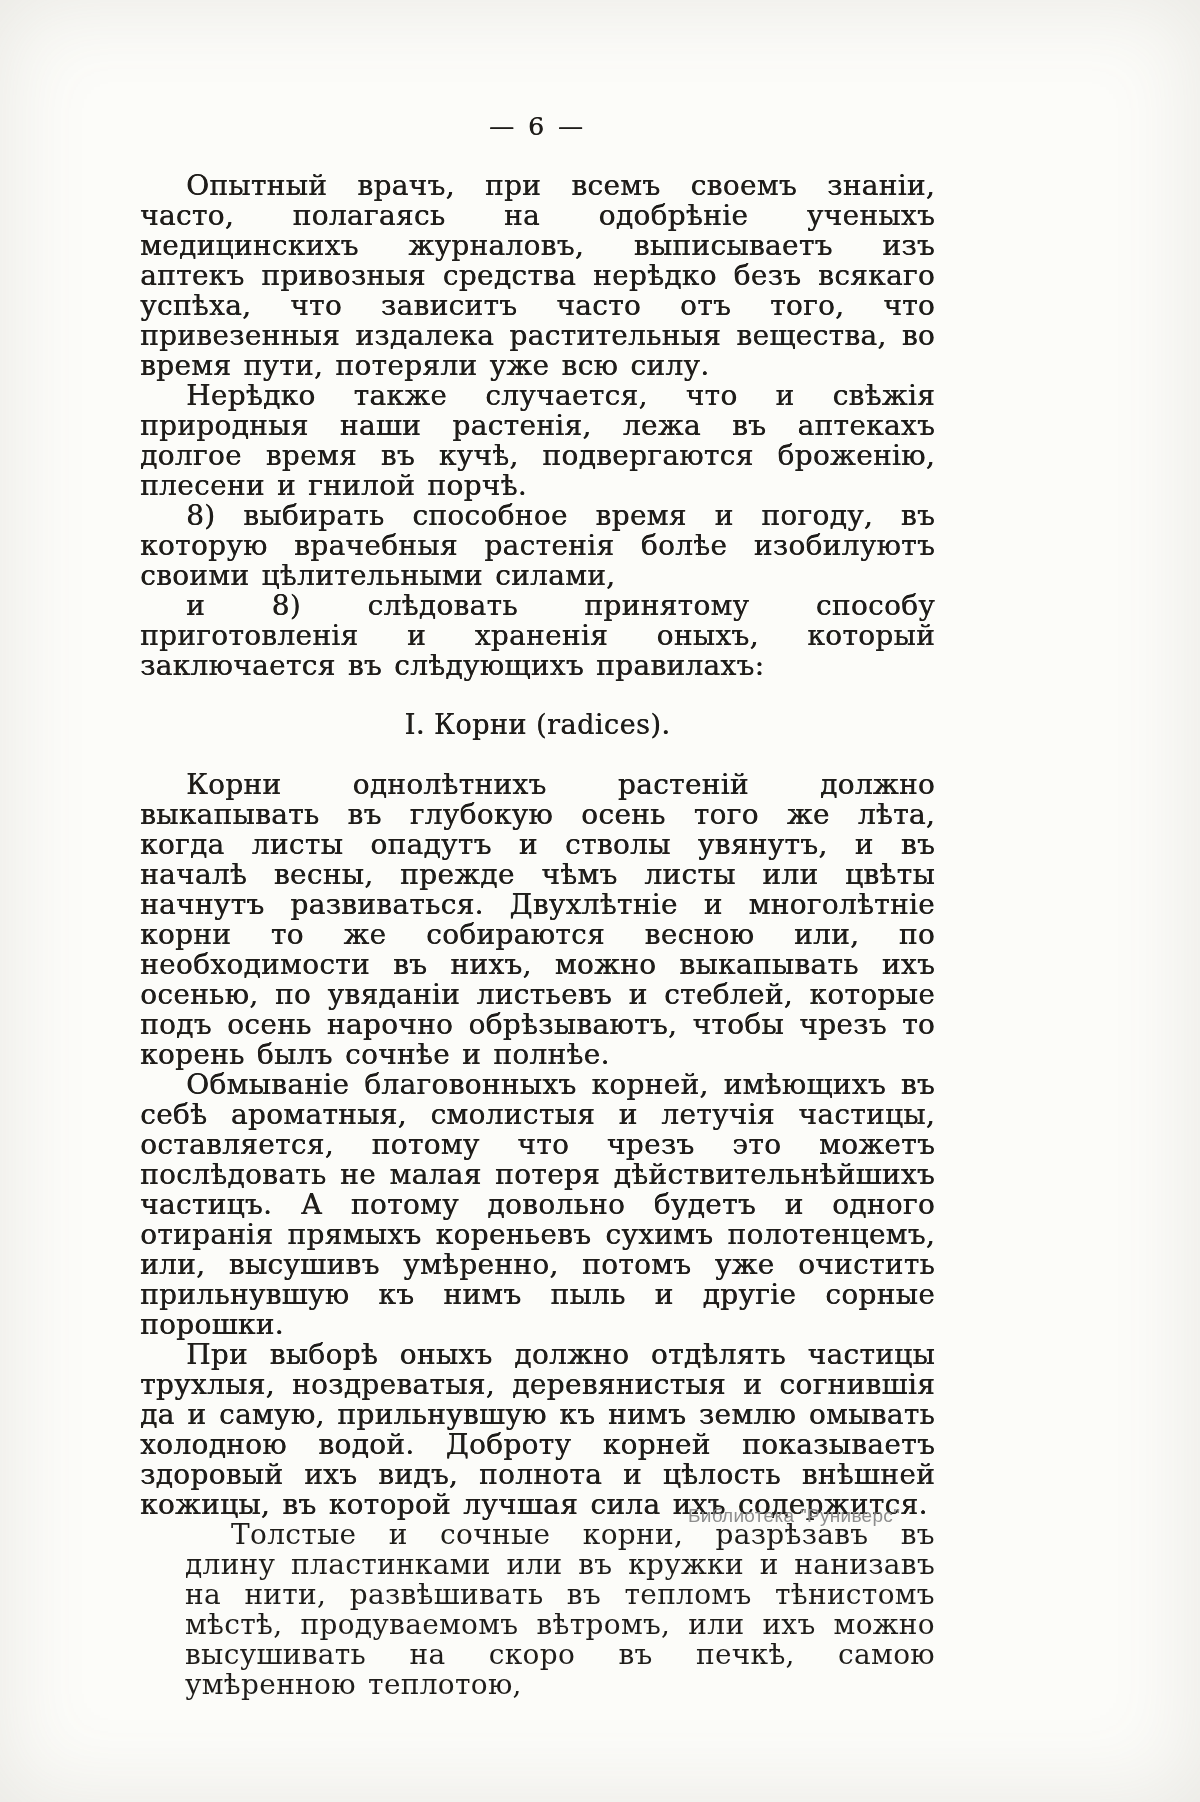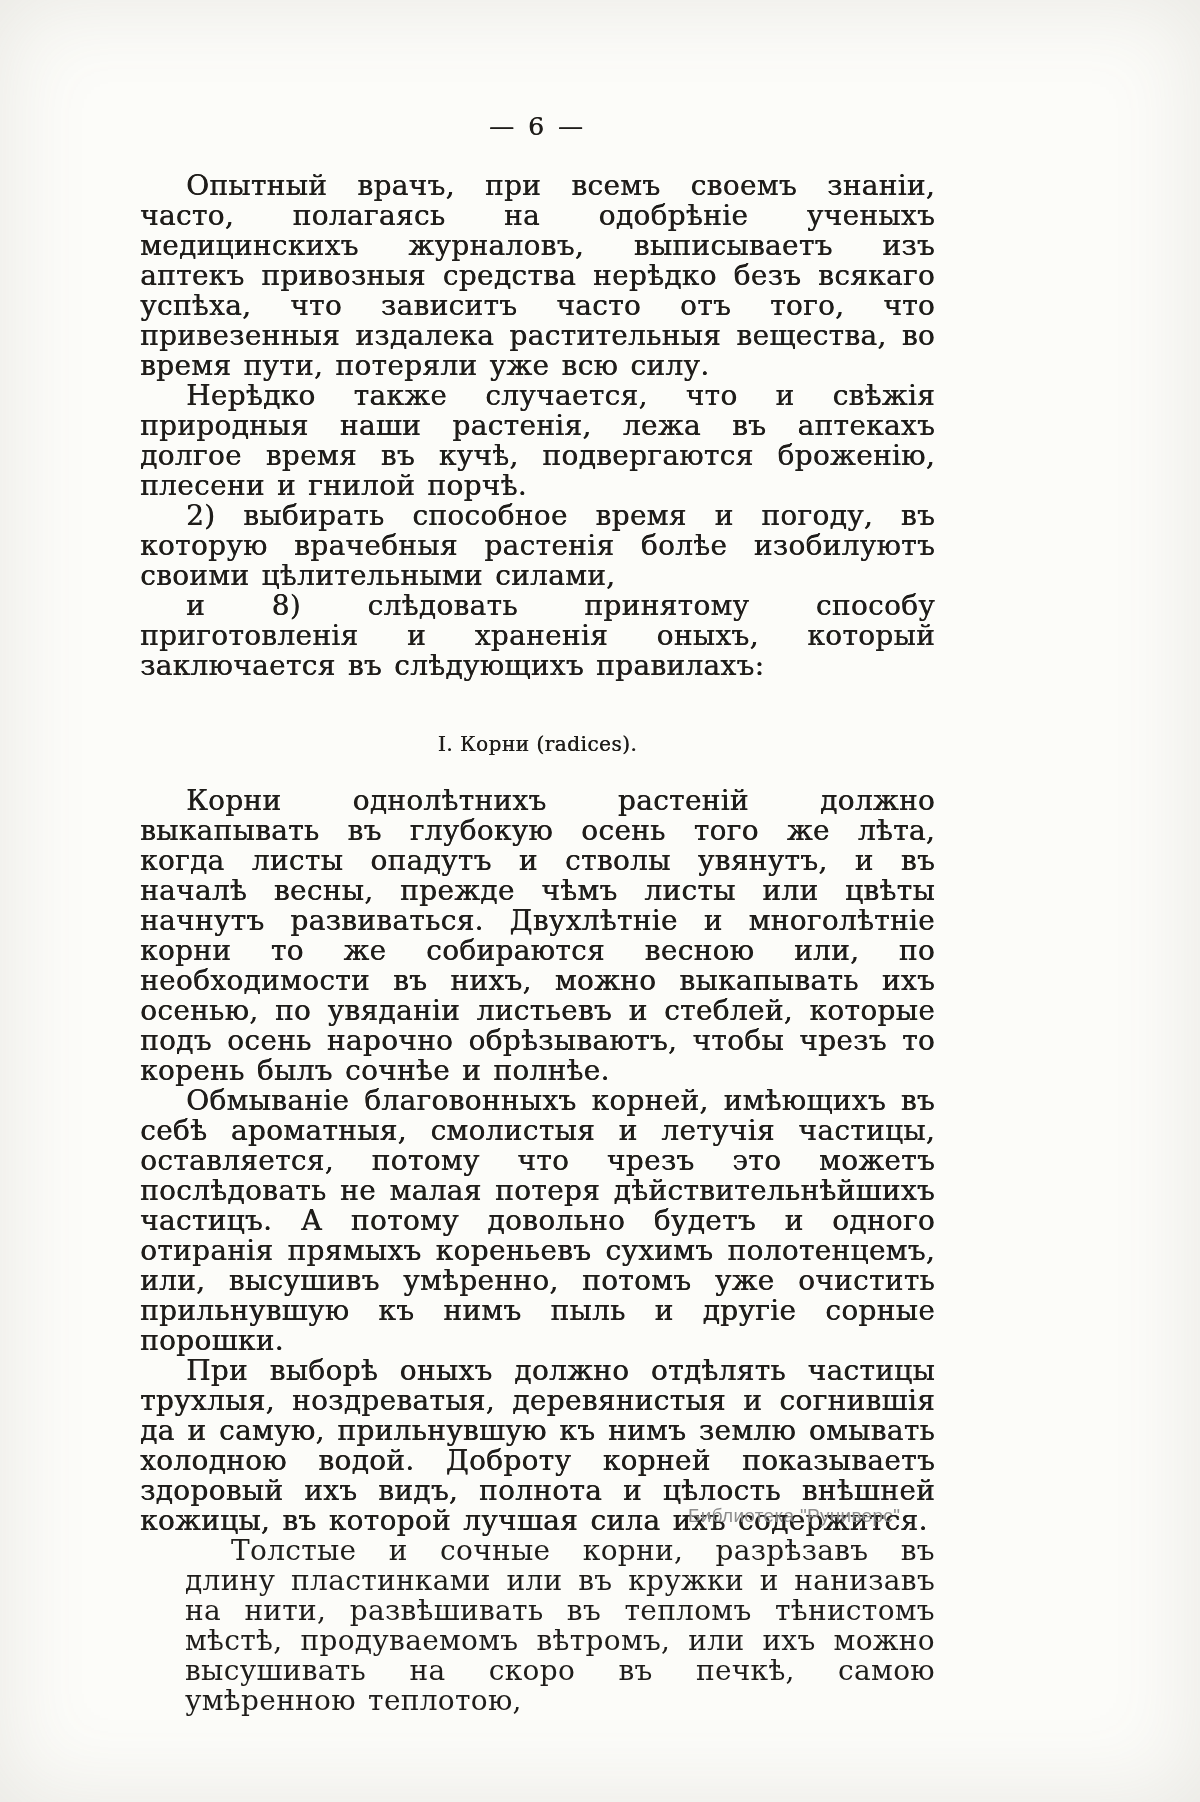--- a/index.html
+++ b/index.html
@@ -37,25 +37,25 @@
     margin: 0;
     font-size: 28px;
     line-height: 30px;
     text-align: justify;
     text-indent: 46px;
     word-spacing: 3px;
     letter-spacing: 0.3px;
     text-shadow: 0.4px 0 0 currentColor;
   }
   .section-heading {
-    font-size: 20px;
+    font-size: 27px;
     font-weight: normal;
     text-align: center;
     text-indent: 0;
-    margin: 51px 0 30px 0;
+    margin: 28px 0 30px 0;
     letter-spacing: 0.5px;
     text-shadow: 0.4px 0 0 currentColor;
   }
   .para.bold {
     font-weight: normal;
     text-shadow: none;
     margin-left: 45px;
   }
   .watermark {
     position: absolute;
@@ -71,21 +71,21 @@
 <body>
 
 <div class="scan-page">
 
   <div class="text-column">
 
     <div class="page-number">— 6 —</div>
 
     <p class="para">Опытный врачъ, при всемъ своемъ знаніи, часто, полагаясь на одобрѣніе ученыхъ медицинскихъ журналовъ, выписываетъ изъ аптекъ привозныя средства нерѣдко безъ всякаго успѣха, что зависитъ часто отъ того, что привезенныя издалека растительныя вещества, во время пути, потеряли уже всю силу.</p>
     <p class="para">Нерѣдко также случается, что и свѣжія природныя наши растенія, лежа въ аптекахъ долгое время въ кучѣ, подвергаются броженію, плесени и гнилой порчѣ.</p>
-    <p class="para">2) выбирать способное время и погоду, въ которую врачебныя растенія болѣе изобилуютъ своими цѣлительными силами,</p>
+    <p class="para">8) выбирать способное время и погоду, въ которую врачебныя растенія болѣе изобилуютъ своими цѣлительными силами,</p>
     <p class="para">и 8) слѣдовать принятому способу приготовленія и храненія оныхъ, который заключается въ слѣдующихъ правилахъ:</p>
 
     <h2 class="section-heading">I. Корни (radices).</h2>
 
     <p class="para">Корни однолѣтнихъ растеній должно выкапывать въ глубокую осень того же лѣта, когда листы опадутъ и стволы увянутъ, и въ началѣ весны, прежде чѣмъ листы или цвѣты начнутъ развиваться. Двухлѣтніе и многолѣтніе корни то же собираются весною или, по необходимости въ нихъ, можно выкапывать ихъ осенью, по увяданіи листьевъ и стеблей, которые подъ осень нарочно обрѣзываютъ, чтобы чрезъ то корень былъ сочнѣе и полнѣе.</p>
     <p class="para">Обмываніе благовонныхъ корней, имѣющихъ въ себѣ ароматныя, смолистыя и летучія частицы, оставляется, потому что чрезъ это можетъ послѣдовать не малая потеря дѣйствительнѣйшихъ частицъ. А потому довольно будетъ и одного отиранія прямыхъ кореньевъ сухимъ полотенцемъ, или, высушивъ умѣренно, потомъ уже очистить прильнувшую къ нимъ пыль и другіе сорные порошки.</p>
     <p class="para">При выборѣ оныхъ должно отдѣлять частицы трухлыя, ноздреватыя, деревянистыя и согнившія да и самую, прильнувшую къ нимъ землю омывать холодною водой. Доброту корней показываетъ здоровый ихъ видъ, полнота и цѣлость внѣшней кожицы, въ которой лучшая сила ихъ содержится.</p>
     <p class="para bold">Толстые и сочные корни, разрѣзавъ въ длину пластинками или въ кружки и нанизавъ на нити, развѣшивать въ тепломъ тѣнистомъ мѣстѣ, продуваемомъ вѣтромъ, или ихъ можно высушивать на скоро въ печкѣ, самою умѣренною теплотою,</p>
 
   </div>

